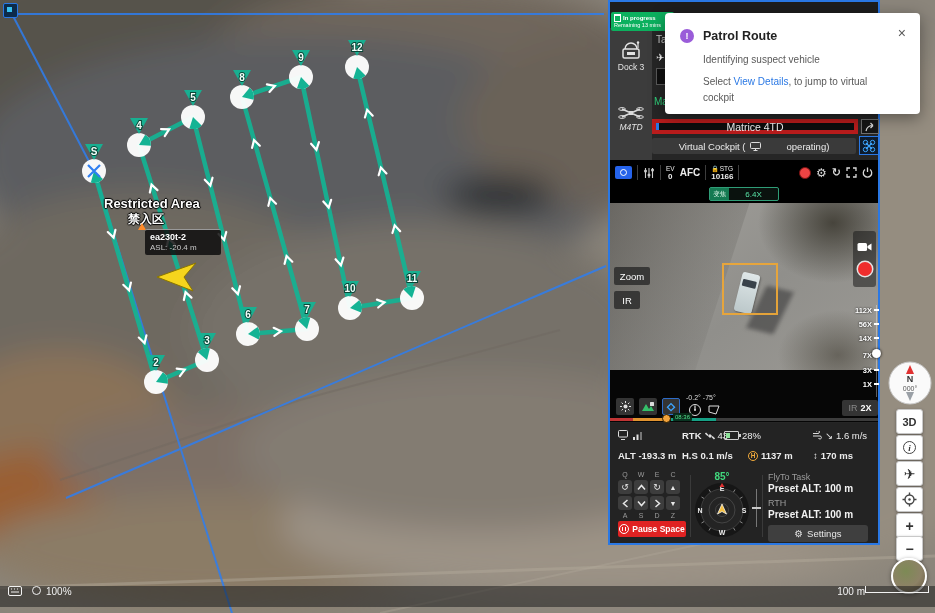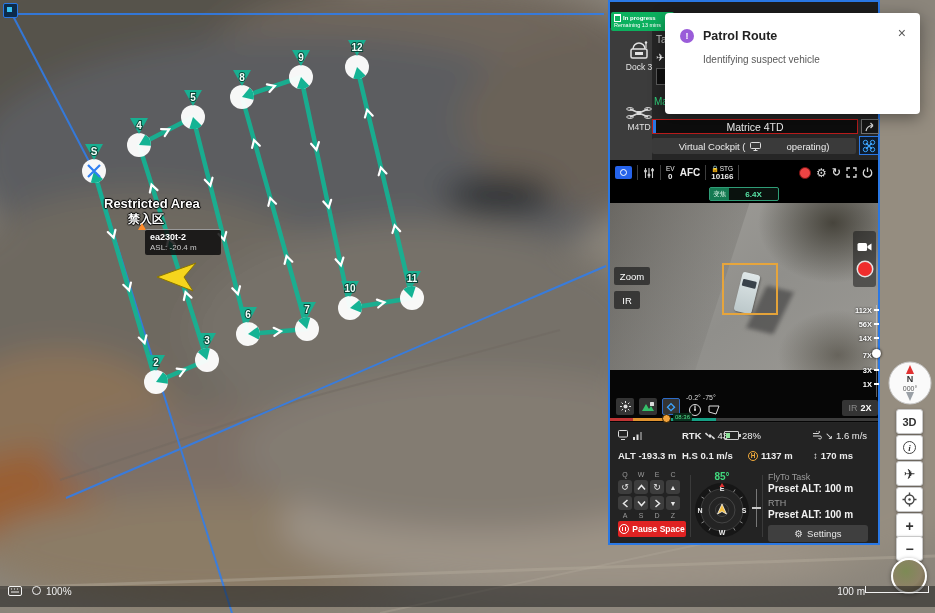--- a/index.html
+++ b/index.html
@@ -28,42 +28,42 @@
   .scalebar{width:62px;height:6px;border-left:1.5px solid #f2f2f2;border-right:1.5px solid #f2f2f2;border-bottom:1.5px solid #f2f2f2;}
   
   #panel{position:absolute;left:608px;top:0;width:272px;height:545px;background:#262626;
          border:2px solid #2a78e4;box-sizing:border-box;color:#ececec;}
   #badge{position:absolute;left:1px;top:10px;width:57px;background:#0cb05e;border-radius:2px;
          color:#fff;padding:2px 3px;line-height:7px;z-index:5;}
   #badge .b1{font-size:6px;font-weight:bold;display:flex;align-items:center;gap:2px;}
   #badge .b2{font-size:5.5px;}
   .cal-ico{display:inline-block;width:5px;height:5px;border:1px solid #fff;border-top:2px solid #fff;}
   #sidebar{position:absolute;left:0;top:26px;width:42px;height:134px;background:#3c3c3c;}
-  .side-item{position:absolute;left:8px;width:42px;text-align:center;color:#e3e3e3;font-size:8.5px;}
+  .side-item{position:absolute;left:0;width:42px;text-align:center;color:#e3e3e3;font-size:8.5px;}
   #main-top{position:absolute;left:42px;top:26px;width:226px;height:90px;background:#262626;color:#c9c9c9;}
   #aircraft-row{position:absolute;left:42px;top:117px;width:206px;height:15px;background:#0d0d0d;
-      border:1px solid #b91c1c;box-sizing:border-box;display:flex;align-items:center;justify-content:center;
+      border:4px solid #b91c1c;box-sizing:border-box;display:flex;align-items:center;justify-content:center;
       font-size:10.5px;color:#f2f2f2;}
   #aircraft-row .accent{position:absolute;left:0;top:0;bottom:0;width:3px;background:#2a78e4;}
   #share-btn{position:absolute;left:251px;top:117px;width:18px;height:15px;background:#151515;border:1px solid #6f6f6f;
       box-sizing:border-box;display:flex;align-items:center;justify-content:center;}
   #vc-row{position:absolute;left:42px;top:136px;width:204px;height:16px;background:#3a3a3a;border-radius:2px;
       display:flex;align-items:center;justify-content:center;font-size:9.5px;color:#ececec;gap:4px;}
   #quad-btn{position:absolute;left:249px;top:134px;width:20px;height:19px;background:#0d1b2d;border:1px solid #2a78e4;
       box-sizing:border-box;display:flex;align-items:center;justify-content:center;}
   #cam-toolbar{position:absolute;left:0;top:158px;width:268px;height:25px;background:#000;
       display:flex;align-items:center;gap:5px;padding:0 5px;box-sizing:border-box;}
   .vdiv{width:1px;height:15px;background:#3d3d3d;}
   .cam-2l{line-height:8px;text-align:center;color:#ececec;}
   .cam-2l .t{font-size:6.5px;} .cam-2l .b{font-size:8px;font-weight:bold;}
   #zoomchip-row{position:absolute;left:0;top:183px;width:268px;height:18px;background:#000;
       display:flex;align-items:center;justify-content:center;}
   #zoomchip{display:flex;align-items:center;border:1px solid #2f9d77;border-radius:2px;background:#0a120e;height:12px;}
   #zoomchip .cn{background:#157a52;color:#eafff3;font-size:6.5px;padding:0 3px;line-height:12px;}
-  #zoomchip .val{color:#58e3a6;font-size:8px;font-weight:bold;padding:0 16px;}
+  #zoomchip .val{color:#58e3a6;font-size:8px;font-weight:normal;padding:0 16px;}
   
   #feed{position:absolute;left:0;top:201px;width:268px;height:167px;overflow:hidden;
         background:linear-gradient(140deg,#a3a19c,#908f8b 55%,#9b9994);}
   .feed-btn{position:absolute;background:rgba(38,38,38,.78);color:#fff;font-size:9.5px;
         display:flex;align-items:center;justify-content:center;border-radius:2px;}
   #truck{position:absolute;left:128px;top:70px;width:18px;height:40px;background:linear-gradient(#dfe7e8,#bcc8ca);
         border-radius:3px;transform:rotate(14deg);box-shadow:1px 1px 2px rgba(0,0,0,.35);}
   #truck .cab{position:absolute;left:2px;top:7px;width:14px;height:7px;background:#39424a;border-radius:1px;}
   #truck-shadow{position:absolute;left:146px;top:84px;width:28px;height:46px;background:rgba(28,28,32,.45);
         transform:rotate(14deg) skewX(-12deg);filter:blur(2px);}
@@ -329,21 +329,21 @@
       <div class="side-item" style="top:12px;">
         <svg width="24" height="22" style="margin:0 auto;display:block;">
           <path d="M6,9 a6,6 0 0 1 12,0" fill="none" stroke="#e3e3e3" stroke-width="1.5"></path>
           <rect x="4" y="9" width="16" height="9" rx="1.5" fill="none" stroke="#e3e3e3" stroke-width="1.5"></rect>
           <rect x="8" y="12" width="8" height="3" fill="#e3e3e3"></rect>
           <path d="M19,3 v5" stroke="#e3e3e3" stroke-width="1.2"></path>
             <circle cx="19" cy="2.5" r="1.2" fill="#e3e3e3"></circle>
         </svg>
         <div>Dock 3</div>
       </div>
-      <div class="side-item" style="top:76px;">
+      <div class="side-item" style="top:76px;font-style:italic;">
         <svg width="26" height="18" style="margin:0 auto;display:block;">
           <path d="M4,5 L22,13 M22,5 L4,13" stroke="#dcdcdc" stroke-width="1.4"></path>
           <ellipse cx="4" cy="5" rx="3.4" ry="1.4" fill="none" stroke="#dcdcdc"></ellipse>
           <ellipse cx="22" cy="5" rx="3.4" ry="1.4" fill="none" stroke="#dcdcdc"></ellipse>
           <ellipse cx="4" cy="13" rx="3.4" ry="1.4" fill="none" stroke="#dcdcdc"></ellipse>
           <ellipse cx="22" cy="13" rx="3.4" ry="1.4" fill="none" stroke="#dcdcdc"></ellipse>
           <rect x="11" y="7" width="4" height="4" fill="#dcdcdc"></rect>
         </svg>
         <div>M4TD</div>
       </div>
@@ -629,15 +629,18 @@
         <span>Settings</span>
       </div>
     </div>
   </div>
 
   <div id="popup">
     <div class="picon">!</div>
     <div class="ptitle">Patrol Route</div>
     <div class="pclose">×</div>
     <div class="pline1">Identifying suspect vehicle</div>
+    <div class="pline2">
+      <span>Select </span><span class="plink">View Details</span><span>, to jump to virtual cockpit</span>
+    </div>
   </div>
 
 </div>
 
 </body></html>

